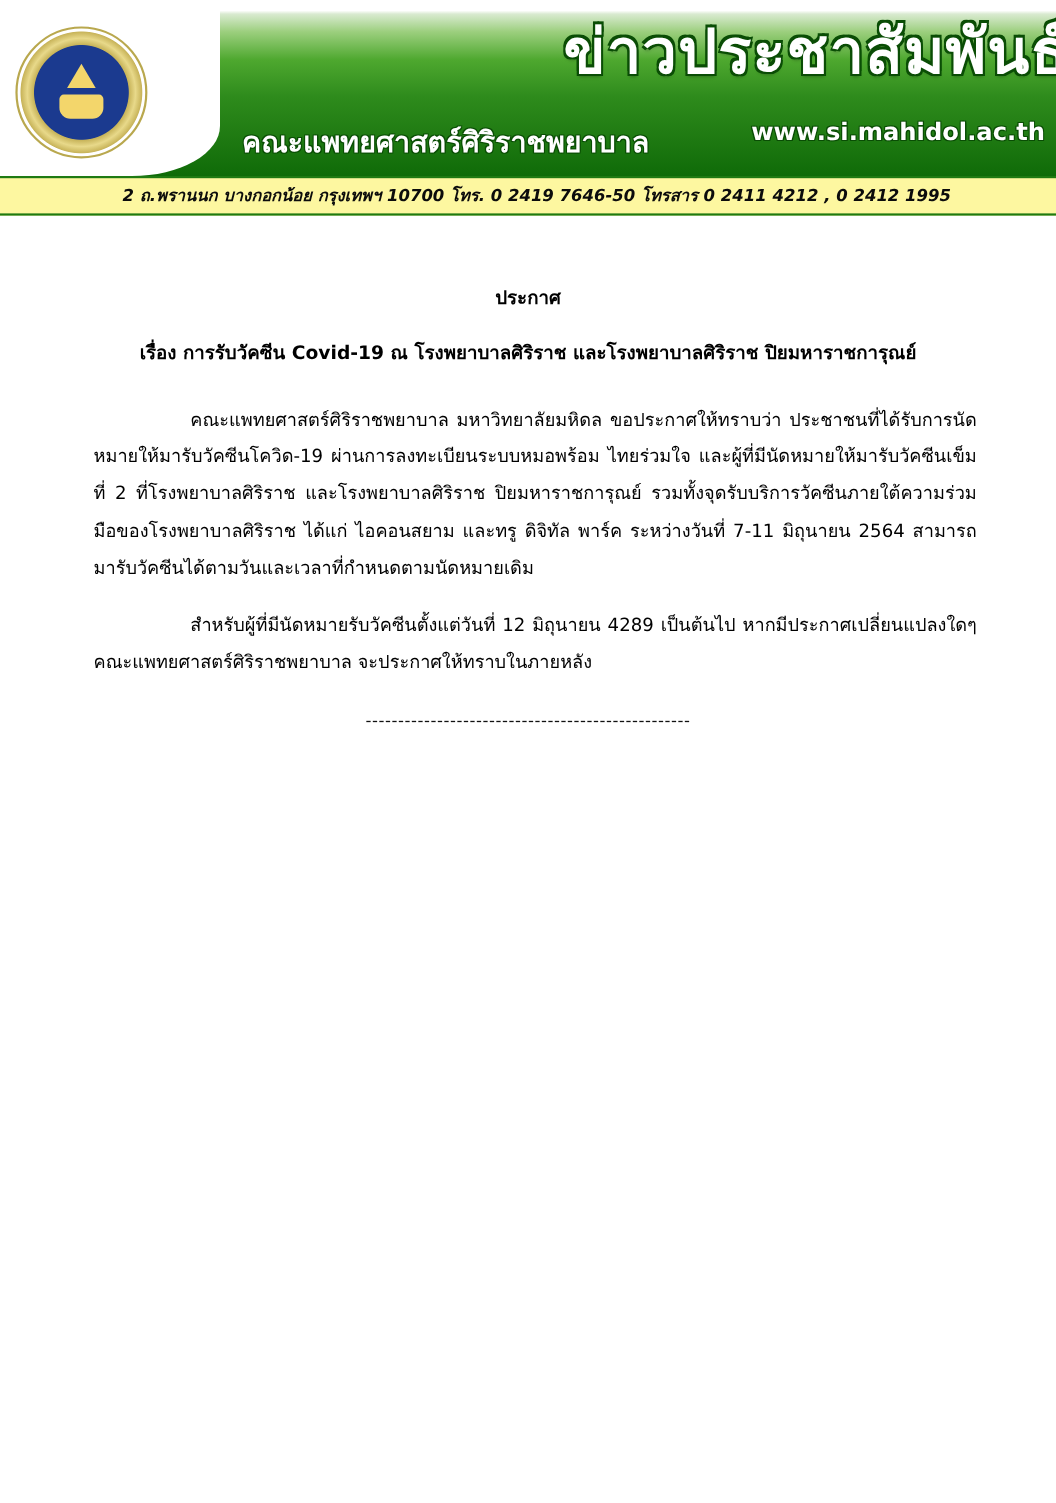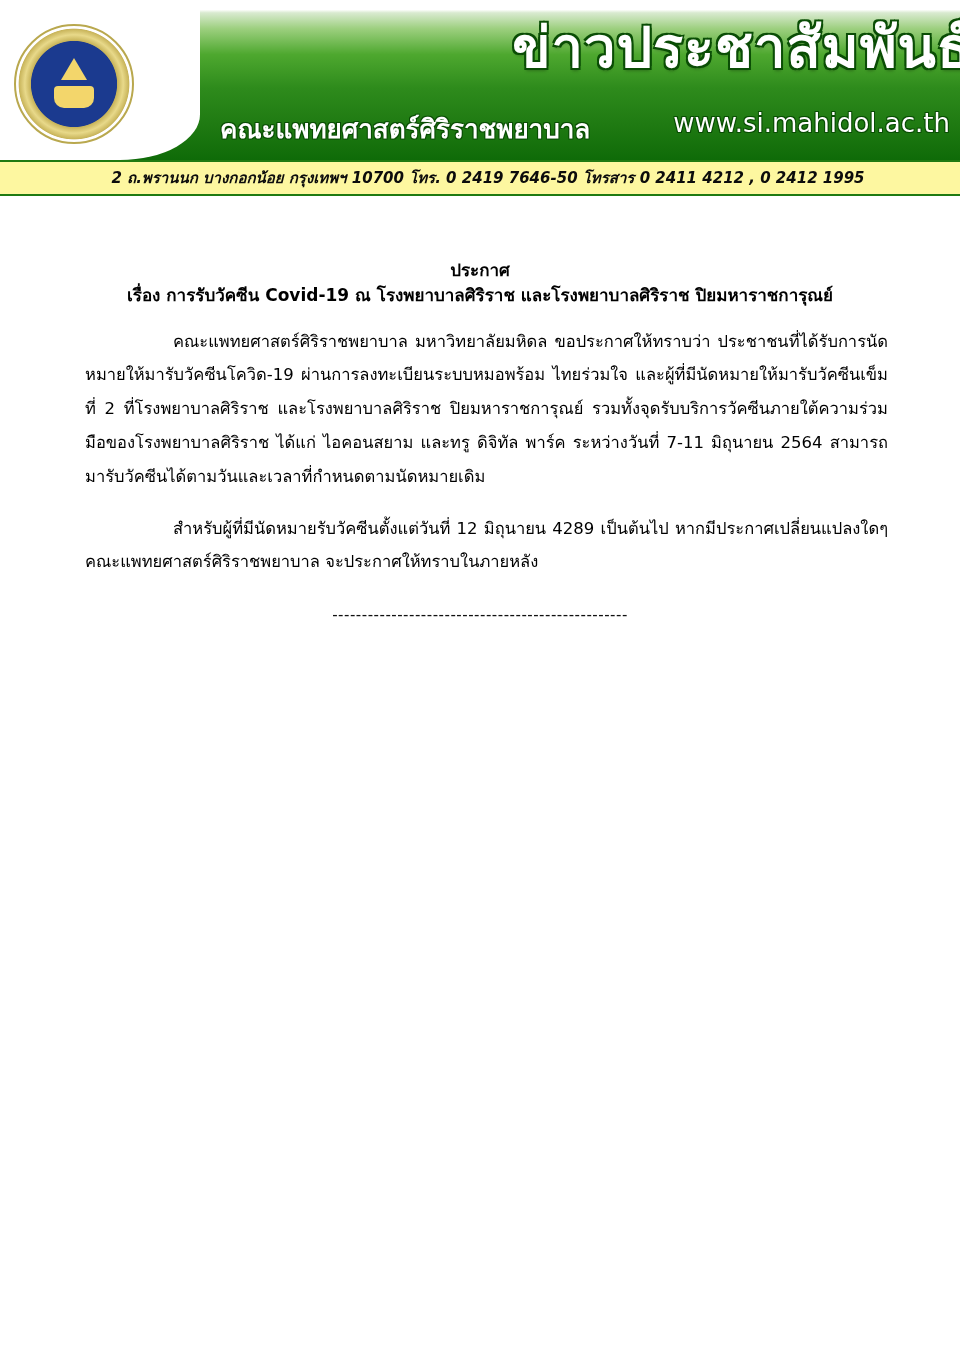--- a/index.html
+++ b/index.html
@@ -118,22 +118,22 @@
   }
   .banner-subtitle {
     font-size: 26px;
     font-weight: bold;
     color: #ffffff;
     text-shadow: -1px -1px 0 #0a4d05, 1px -1px 0 #0a4d05, -1px 1px 0 #0a4d05, 1px 1px 0 #0a4d05;
     white-space: nowrap;
     padding-left: 20px;
   }
   .banner-url {
-    font-size: 26px;
-    font-weight: normal;
+    font-size: 22px;
+    font-weight: bold;
     color: #ffffff;
     text-shadow: -1px -1px 0 #0a4d05, 1px -1px 0 #0a4d05, -1px 1px 0 #0a4d05, 1px 1px 0 #0a4d05;
     white-space: nowrap;
   }
 
   
   .address-strip {
     width: 960px;
     height: 36px;
     background: #fdf7a0;
@@ -156,26 +156,27 @@
   
   .doc-body {
     padding: 60px 72px 0 72px;
     box-sizing: border-box;
     width: 960px;
   }
   .doc-heading {
     text-align: center;
     font-size: 17px;
     font-weight: bold;
+    margin-bottom: 26px;
   }
   .doc-subject {
     text-align: center;
     font-size: 17px;
     font-weight: bold;
-    margin-bottom: 16px;
+    margin-bottom: 30px;
     line-height: 1.5;
   }
   .doc-paragraph {
     font-size: 16.5px;
     line-height: 2.05;
     text-align: justify;
     text-justify: inter-word;
     text-indent: 88px;
     margin: 0 0 18px 13px;
   }

